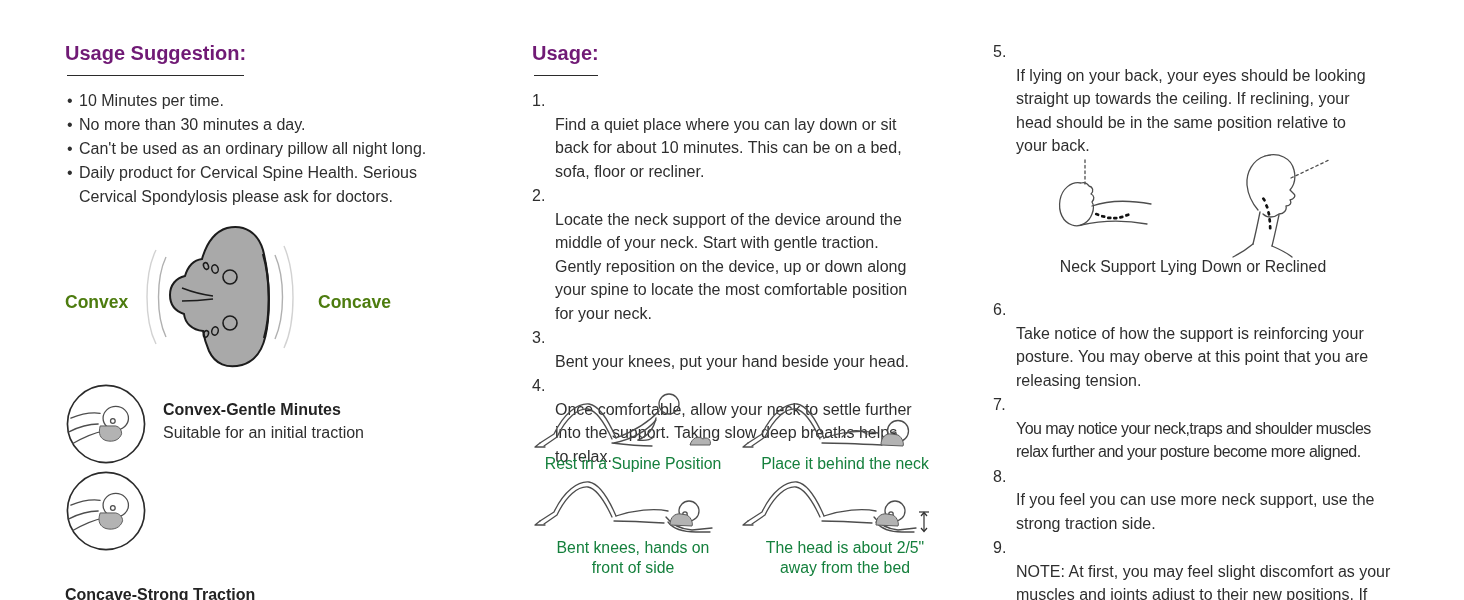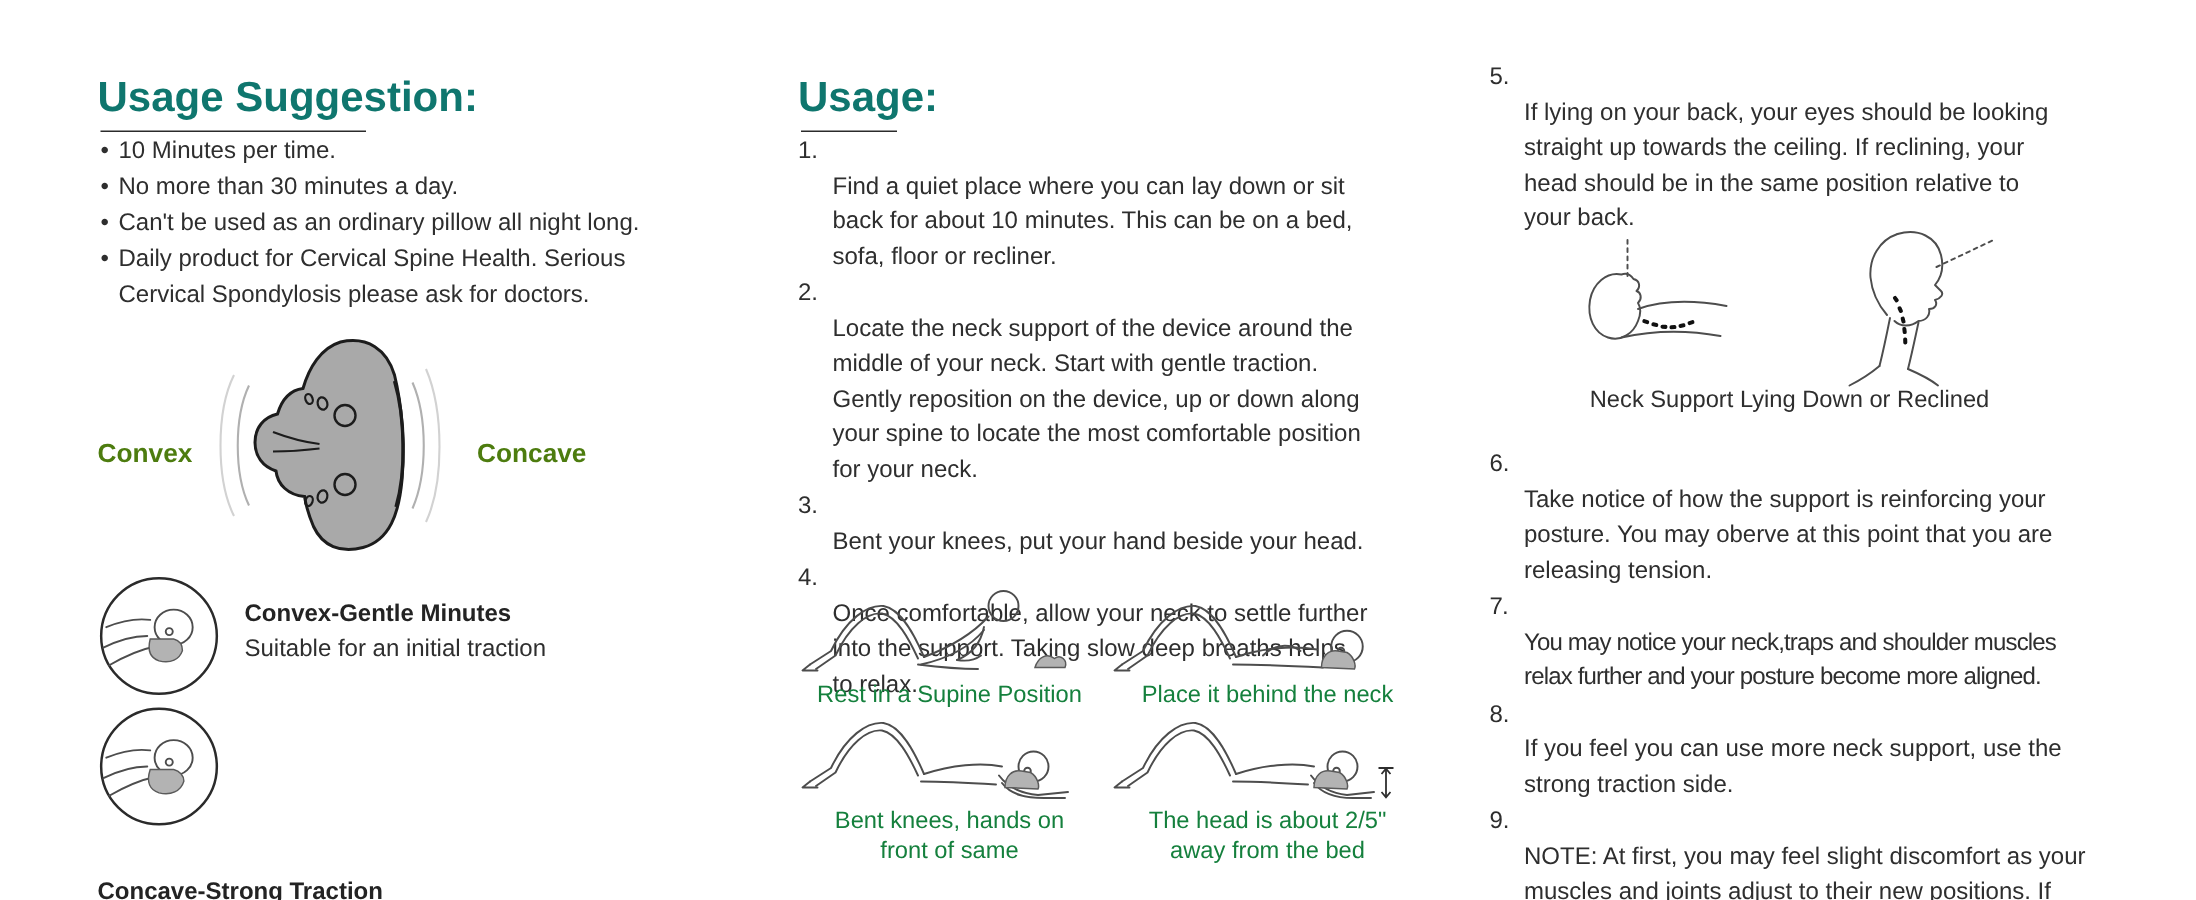--- a/index.html
+++ b/index.html
@@ -5,21 +5,21 @@
   html,body{margin:0;padding:0;background:#ffffff;}
   .page{
     position:relative;width:1464px;height:600px;background:#ffffff;
     font-family:"Liberation Sans", sans-serif;color:#2e2e2e;overflow:hidden;
   }
   .col{position:absolute;}
   .col-left{left:65px;top:40px;width:428px;height:560px;}
   .col-mid{left:532px;top:40px;width:438px;height:560px;}
   .col-right{left:993px;top:38px;width:448px;height:562px;}
 
-  .sec-title{font-size:28px;font-weight:bold;color:#0f766e;line-height:26px;margin-top:12px;}
+  .sec-title{font-size:20px;font-weight:bold;color:#701a75;line-height:26px;}
   .title-rule{border:0;border-bottom:1.7px solid #2b2b2b;margin:9px 0 0 2px;}
   .rule-left{width:177px;}
   .rule-mid{width:64px;}
 
   .bullets{position:absolute;top:49px;left:0;width:428px;}
   .bullet{position:relative;font-size:16px;line-height:24px;padding-left:14px;white-space:pre-line;}
   .bullet::before{content:"\2022";position:absolute;left:2px;top:0;}
 
   .device-fig{position:absolute;top:178px;left:0;width:428px;height:158px;}
   .device-label{position:absolute;top:74px;font-size:17.5px;font-weight:bold;color:#4d7c0f;}
@@ -215,21 +215,21 @@
             <path d="M84,41 C102,35 122,33 136,36"></path>
             <path d="M82,46 C100,46 116,47 132,48"></path>
             <path d="M134,42 C140,50 148,54 160,55 L180,53"></path>
             <path d="M136,47 C142,55 152,57 164,57 L178,57"></path>
             <circle cx="157" cy="36" r="10"></circle>
             <circle cx="153" cy="39" r="2.2"></circle>
           </g>
           <path class="devicepart" d="M138,50 C138,42 143,38 149,39 L155,40 C160,43 161,49 160,51 Z"></path>
         </svg>
         <div class="fig-caption">Bent knees, hands on
-front of same</div>
+front of side</div>
       </div>
 
       <div class="fig-cell fc-r2c2">
         <svg width="196" height="62" viewBox="0 0 196 62">
           <g class="lineart">
             <path d="M8,46 L22,37 C32,16 46,6 57,7 C69,9 78,27 84,41"></path>
             <path d="M12,49 L25,40 C34,21 46,11 56,12 C66,14 74,29 80,42"></path>
             <path d="M8,46 L3,50 L13,50"></path>
             <path d="M84,41 C102,35 122,33 136,36"></path>
             <path d="M82,46 C100,46 116,47 132,48"></path>

